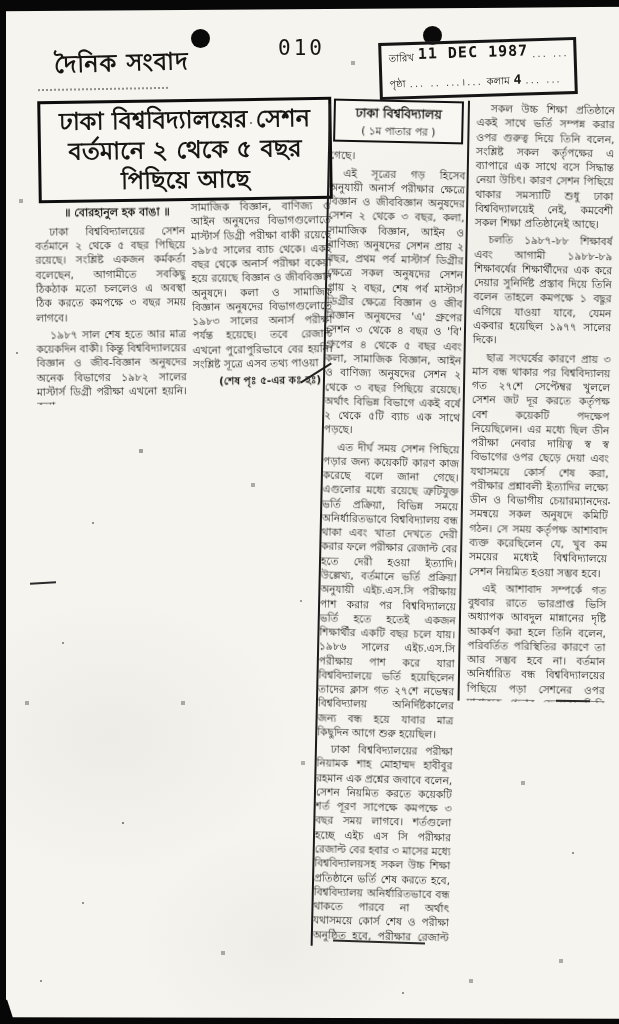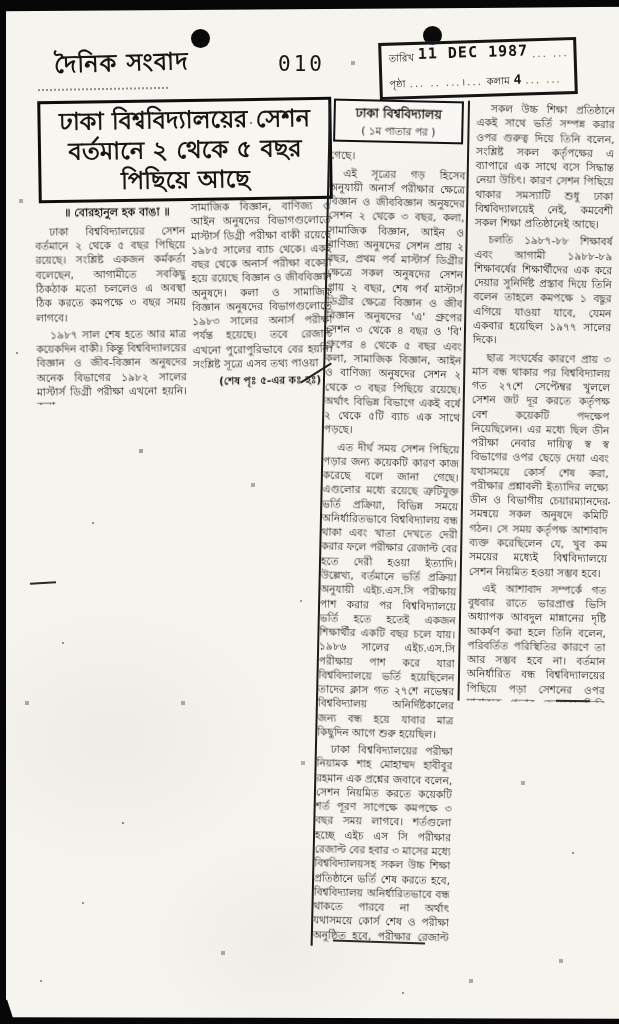--- a/index.html
+++ b/index.html
@@ -21,21 +21,21 @@
   .corner-bl{position:absolute;left:0;bottom:6px;width:13px;height:20px;background:#070707;
     clip-path:polygon(0 0,55% 10%,100% 100%,0 100%);}
   .hole{position:absolute;width:19px;height:19px;border-radius:50%;background:#0a0a0a;}
   .hole-1{left:191px;top:29px;}
   .hole-2{left:423px;top:26px;}
   
   .masthead{position:absolute;left:54px;top:44px;font-size:24px;font-weight:bold;
     letter-spacing:1px;transform:rotate(-1.6deg);}
   .masthead-dashes{position:absolute;left:38px;top:88px;width:130px;
     border-top:2px dotted rgba(20,20,20,.45);transform:rotate(-1deg);}
-  .pagenum{position:absolute;left:278px;top:52px;font-size:21px;letter-spacing:3px;
+  .pagenum{position:absolute;left:278px;top:36px;font-size:21px;letter-spacing:3px;
     font-family:"DejaVu Sans Mono", monospace;}
   .stamp{position:absolute;left:379px;top:40px;width:178px;height:46px;
     border:3px solid #151515;transform:rotate(-1.8deg);padding:2px 7px 3px;
     display:flex;flex-direction:column;justify-content:space-between;background:rgba(255,255,255,.25);}
   .stamp-row{display:flex;align-items:baseline;gap:4px;font-size:10px;white-space:nowrap;overflow:hidden;}
   .stamp-date{font-family:"DejaVu Sans Mono", monospace;font-weight:bold;font-size:15px;
     letter-spacing:1px;transform:translateY(-2px);}
   .stamp-dots{opacity:.8;letter-spacing:2px;font-size:10px;}
   .stamp-colval{font-family:"DejaVu Sans Mono", monospace;font-size:13px;font-weight:bold;}
   

